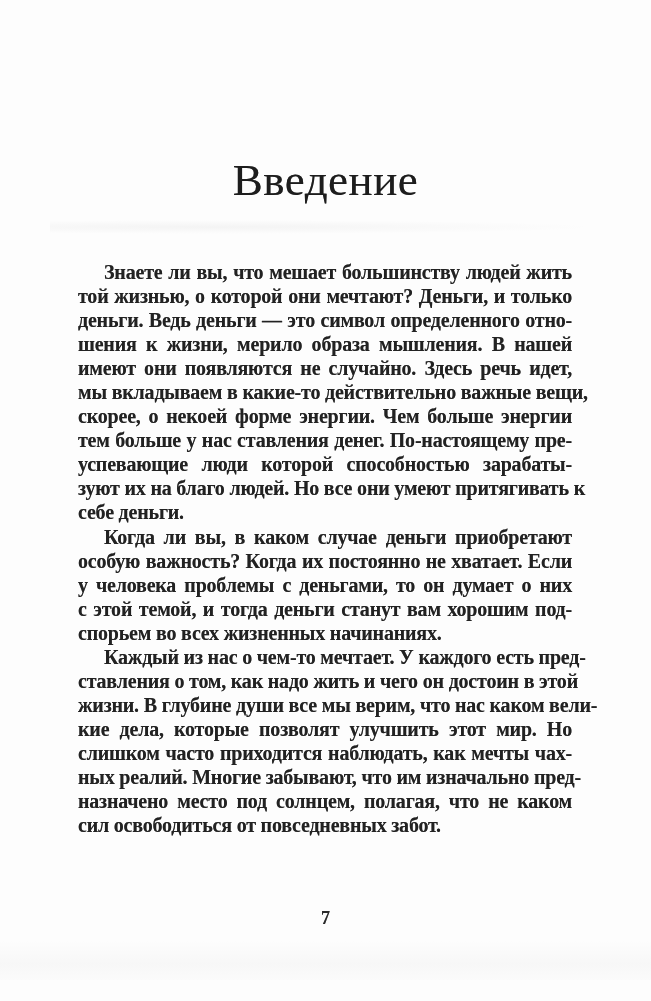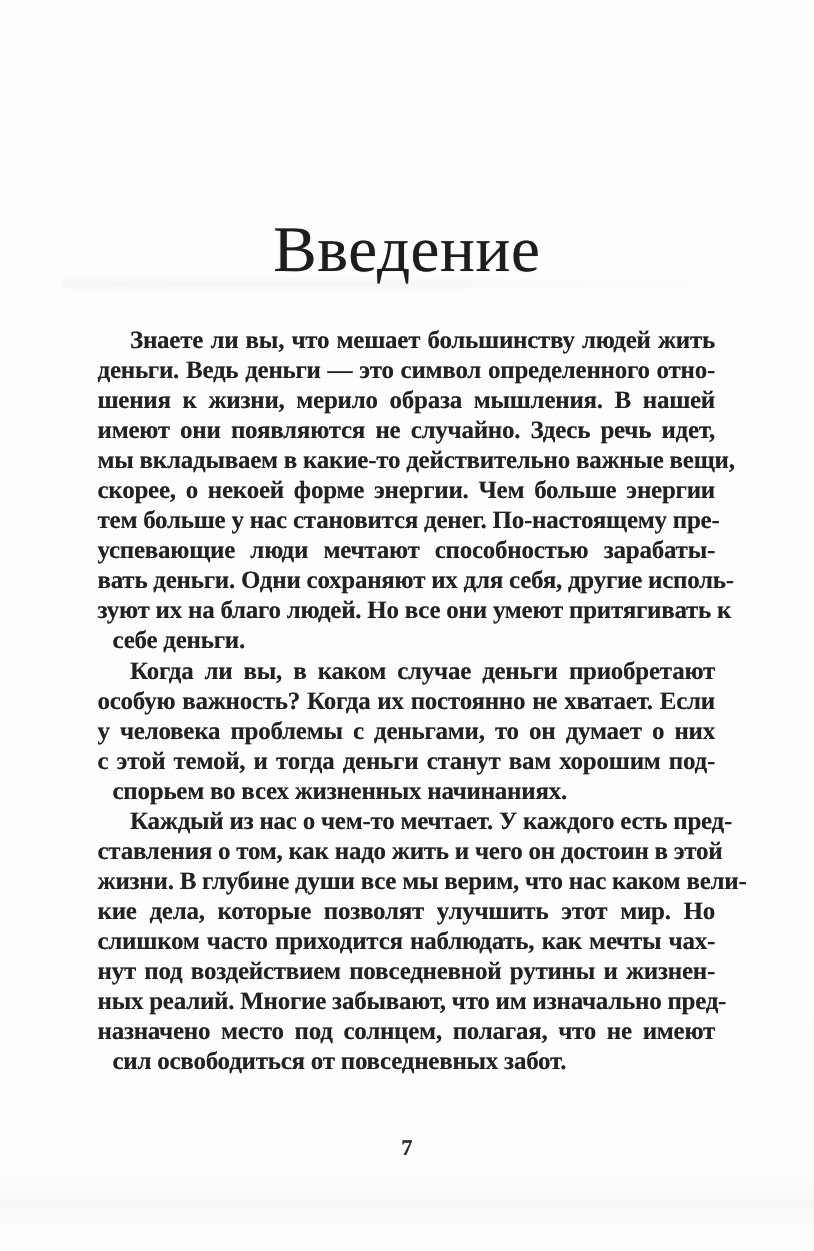--- a/index.html
+++ b/index.html
@@ -29,24 +29,24 @@
     position: absolute;
     left: 0; top: 940px;
     width: 651px; height: 40px;
     background: linear-gradient(180deg, rgba(140,140,140,0.0), rgba(140,140,140,0.05) 60%, rgba(140,140,140,0.02));
     pointer-events: none;
   }
   .chapter-title {
     position: absolute;
     left: 0;
     right: 0;
-    top: 172px;
+    top: 156px;
     margin: 0;
     text-align: center;
-    font-size: 52px;
+    font-size: 45px;
     font-weight: normal;
     letter-spacing: 0.5px;
     line-height: 1.1;
     color: #1d1d1d;
     text-shadow: 0 0 0.6px rgba(0,0,0,0.55);
   }
   .page-text {
     position: absolute;
     left: 78px;
     top: 260px;
@@ -62,21 +62,20 @@
     white-space: nowrap;
     text-shadow: 0 0 0.5px rgba(0,0,0,0.45);
     font-weight: bold;
   }
   .line.first {
     padding-left: 26px;
   }
   .line.last {
     text-align-last: left;
     white-space: normal;
-    margin-left: 12px;
   }
   .page-number {
     position: absolute;
     left: 0;
     right: 0;
     top: 908px;
     text-align: center;
     font-size: 18px;
     font-weight: bold;
     color: #2a2a2a;
@@ -87,40 +86,39 @@
 <body>
 
 <div class="page">
   <div class="scan-smudge-top"></div>
   <div class="scan-smudge-bottom"></div>
 
   <h1 class="chapter-title">Введение</h1>
 
   <div class="page-text">
       <div class="line first">Знаете ли вы, что мешает большинству людей жить</div>
+      <div class="line">той жизнью, о которой они мечтают? Деньги, и только</div>
       <div class="line">деньги. Ведь деньги — это символ определенного отно-</div>
       <div class="line">шения к жизни, мерило образа мышления. В нашей</div>
       <div class="line">имеют они появляются не случайно. Здесь речь идет,</div>
       <div class="line">мы вкладываем в какие-то действительно важные вещи,</div>
       <div class="line">скорее, о некоей форме энергии. Чем больше энергии</div>
-      <div class="line">тем больше у нас становится денег. По-настоящему пре-</div>
-      <div class="line">успевающие люди мечтают способностью зарабаты-</div>
-      <div class="line">вать деньги. Одни сохраняют их для себя, другие исполь-</div>
+      <div class="line">тем больше у нас ставления денег. По-настоящему пре-</div>
+      <div class="line">успевающие люди которой способностью зарабаты-</div>
       <div class="line">зуют их на благо людей. Но все они умеют притягивать к</div>
       <div class="line last">себе деньги.</div>
       <div class="line first">Когда ли вы, в каком случае деньги приобретают</div>
       <div class="line">особую важность? Когда их постоянно не хватает. Если</div>
       <div class="line">у человека проблемы с деньгами, то он думает о них</div>
       <div class="line">с этой темой, и тогда деньги станут вам хорошим под-</div>
       <div class="line last">спорьем во всех жизненных начинаниях.</div>
       <div class="line first">Каждый из нас о чем-то мечтает. У каждого есть пред-</div>
       <div class="line">ставления о том, как надо жить и чего он достоин в этой</div>
       <div class="line">жизни. В глубине души все мы верим, что нас каком вели-</div>
       <div class="line">кие дела, которые позволят улучшить этот мир. Но</div>
       <div class="line">слишком часто приходится наблюдать, как мечты чах-</div>
-      <div class="line">нут под воздействием повседневной рутины и жизнен-</div>
       <div class="line">ных реалий. Многие забывают, что им изначально пред-</div>
-      <div class="line">назначено место под солнцем, полагая, что не имеют</div>
+      <div class="line">назначено место под солнцем, полагая, что не каком</div>
       <div class="line last">сил освободиться от повседневных забот.</div>
     </div>
 
   <div class="page-number">7</div>
 </div>
 
 </body></html>

